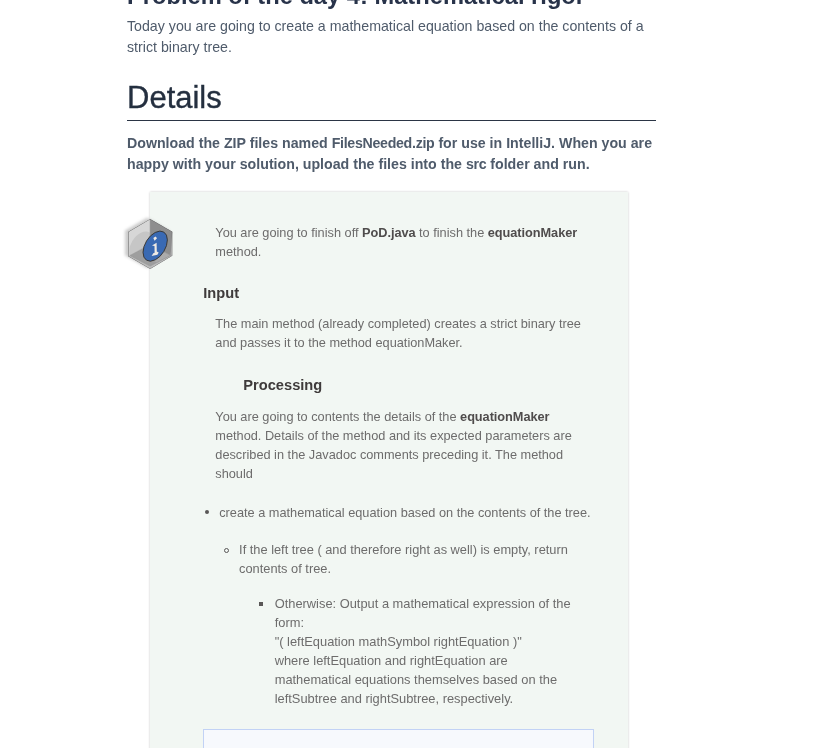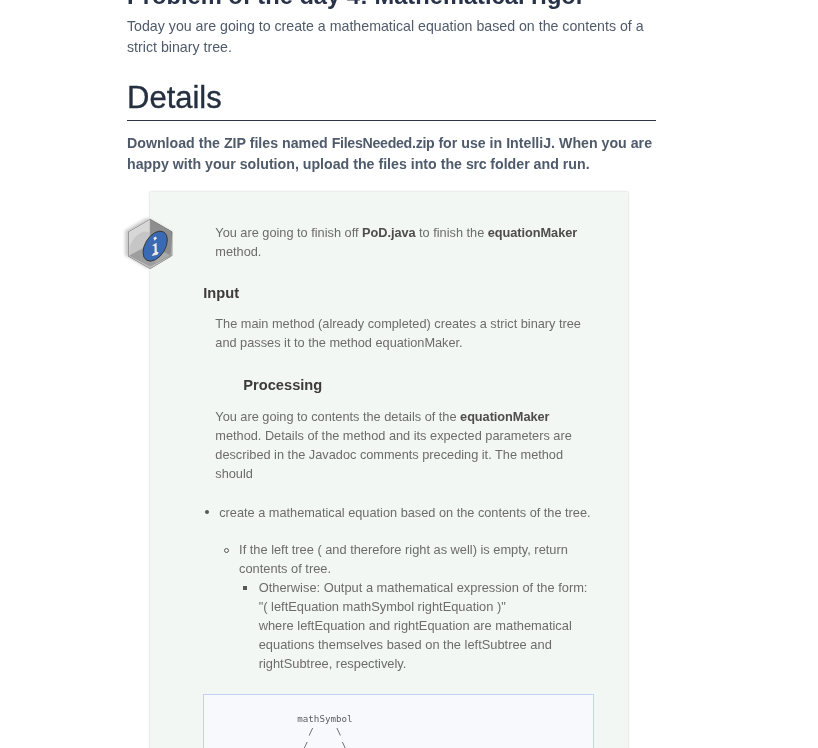--- a/index.html
+++ b/index.html
@@ -39,21 +39,21 @@
        width:4.2px;height:4.2px;border-radius:50%;background:#595757;}
 
   ul.lv2{margin:18.9px 0 0 0;padding:0 0 0 19.9px;list-style:none;font-size:12.82px;}
   ul.lv2 > li{position:relative;margin:0 0 6.9px 0;}
   ul.lv2 > li:last-child{margin-bottom:0;}
   ul.lv2 > li::before{content:"";position:absolute;left:-15.35px;top:7.25px;
        width:3.1px;height:3.1px;border-radius:50%;
        border:1px solid #595757;box-sizing:content-box;}
 
   ul.lv3{margin:0;padding:0 0 0 19.6px;list-style:none;font-size:12.87px;}
-  ul.lv3 > li{position:relative;margin:0;}
+  ul.lv3 > li{position:relative;margin:16px;}
   ul.lv3 > li::before{content:"";position:absolute;left:-15.9px;top:7.6px;
        width:4.2px;height:4.2px;background:#5a5757;}
 
   pre.codeblock{margin:20.99px 0 0 0;width:390.9px;background:#f7f9fd;border:1px solid #c2d2f5;
        padding:16.1px 10px 10px 10px;box-sizing:border-box;
        font-family:"DejaVu Sans Mono",monospace;font-size:9.2px;line-height:13.6px;
        color:#5e5e5e;white-space:pre;overflow:hidden;}
 </style>
 </head>
 <body>

